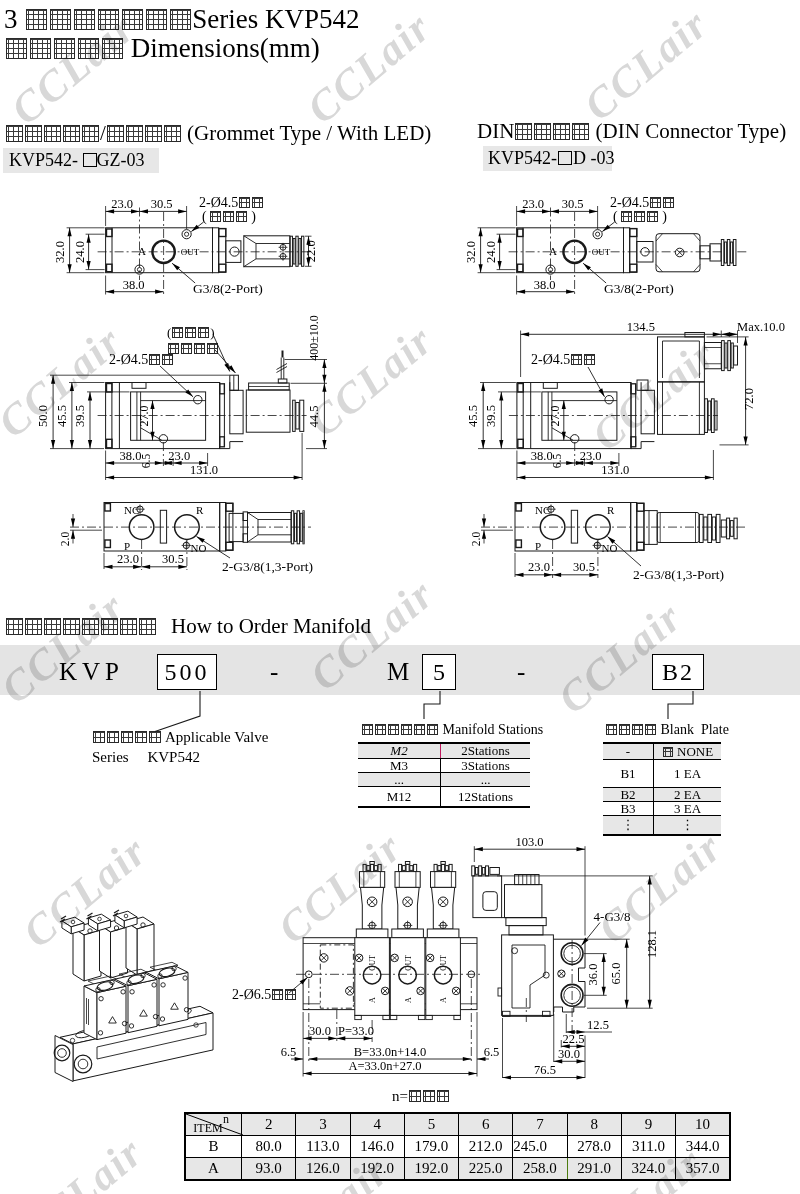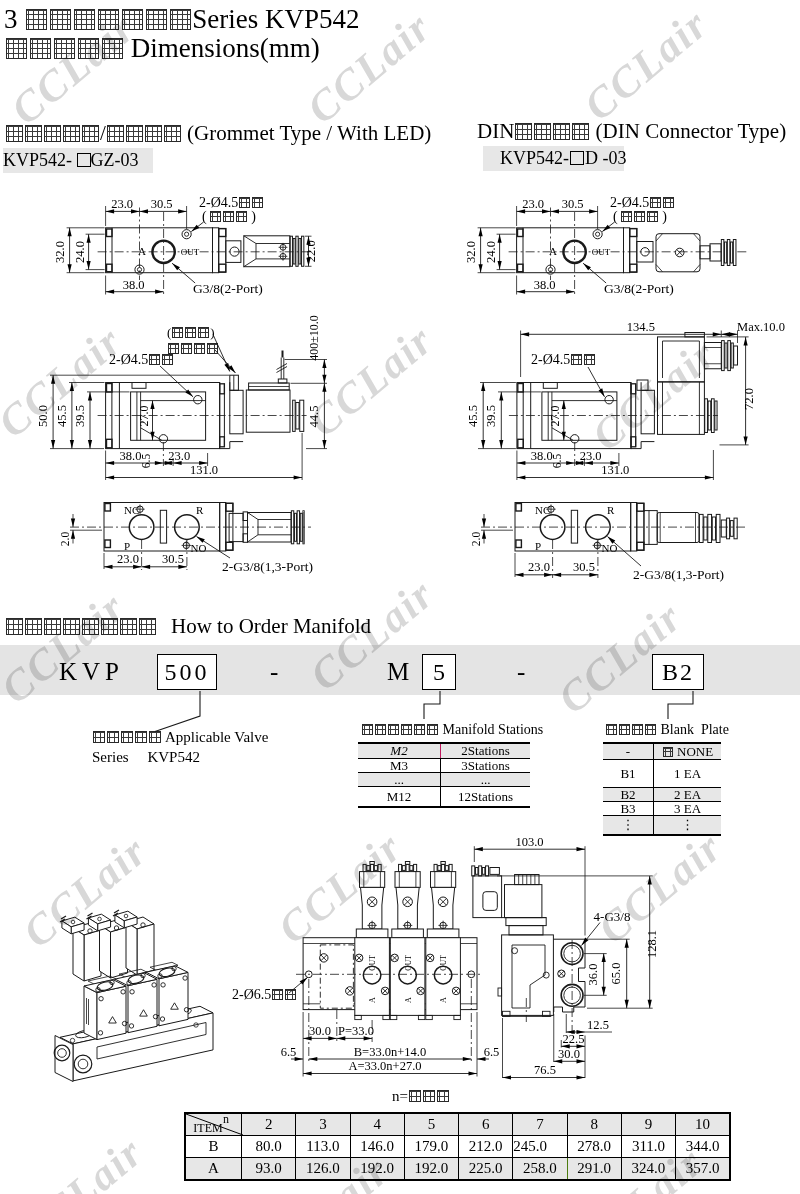--- a/index.html
+++ b/index.html
@@ -43,25 +43,25 @@
 <span class="wm" style="left:254px;top:1187px;">CCLair</span>
 <span class="wm" style="left:568px;top:1178px;">CCLair</span>
 </div>
 
 <div class="abs" style="left:4px;top:4px;font-size:27px;">3 <span class="cj c21"></span><span class="cj c21"></span><span class="cj c21"></span><span class="cj c21"></span><span class="cj c21"></span><span class="cj c21"></span><span class="cj c21"></span>Series KVP542</div>
 
 <div class="abs" style="left:4px;top:33px;font-size:27px;"><span class="cj c21"></span><span class="cj c21"></span><span class="cj c21"></span><span class="cj c21"></span><span class="cj c21"></span> Dimensions(mm)</div>
 
 <div class="abs" style="left:5px;top:121px;font-size:21px;"><span class="cj c19"></span><span class="cj c19"></span><span class="cj c19"></span><span class="cj c19"></span><span class="cj c19"></span>/<span class="cj c19"></span><span class="cj c19"></span><span class="cj c19"></span><span class="cj c19"></span> (Grommet Type / With LED)</div>
 
-<div class="abs" style="left:3px;top:148px;width:150px;height:25px;background:#e7e7e7;font-size:18px;line-height:25px;">KVP542- <span style="display:inline-block;width:12px;height:12px;border:1px solid #000;vertical-align:-1px;"></span>GZ-03</div>
+<div class="abs" style="left:3px;top:148px;width:150px;height:25px;background:#e7e7e7;font-size:18px;line-height:25px;padding-left:6px;">KVP542- <span style="display:inline-block;width:12px;height:12px;border:1px solid #000;vertical-align:-1px;"></span>GZ-03</div>
 
 <div class="abs" style="left:477px;top:119px;font-size:21px;">DIN<span class="cj c19"></span><span class="cj c19"></span><span class="cj c19"></span><span class="cj c19"></span> (DIN Connector Type)</div>
 
-<div class="abs" style="left:483px;top:146px;width:124px;height:25px;background:#e7e7e7;font-size:18px;line-height:25px;padding-left:17px;white-space:nowrap;">KVP542-<span style="display:inline-block;width:12px;height:12px;border:1px solid #000;vertical-align:-1px;margin:0 1px;"></span>D -03</div>
+<div class="abs" style="left:483px;top:146px;width:124px;height:25px;background:#e7e7e7;font-size:18px;line-height:25px;padding-left:5px;white-space:nowrap;">KVP542-<span style="display:inline-block;width:12px;height:12px;border:1px solid #000;vertical-align:-1px;margin:0 1px;"></span>D -03</div>
 
 <div class="abs" style="left:5px;top:614px;font-size:21px;"><span class="cj c19"></span><span class="cj c19"></span><span class="cj c19"></span><span class="cj c19"></span><span class="cj c19"></span><span class="cj c19"></span><span class="cj c19"></span><span class="cj c19"></span><span style="display:inline-block;width:14px;"></span>How to Order Manifold</div>
 
 <div class="abs" style="left:0;top:645px;width:800px;height:50px;background:#e4e4e4;"></div>
 
 <div class="abs" style="left:59px;top:658px;font-size:25px;letter-spacing:5px;">KVP</div>
 
 <div class="abs" style="left:157px;top:654px;width:60px;height:36px;border:1.6px solid #000;background:#fff;font-size:24px;letter-spacing:3px;text-align:center;line-height:35px;box-sizing:border-box;">500</div>
 
 <div class="abs" style="left:270px;top:658px;font-size:25px;">-</div>

